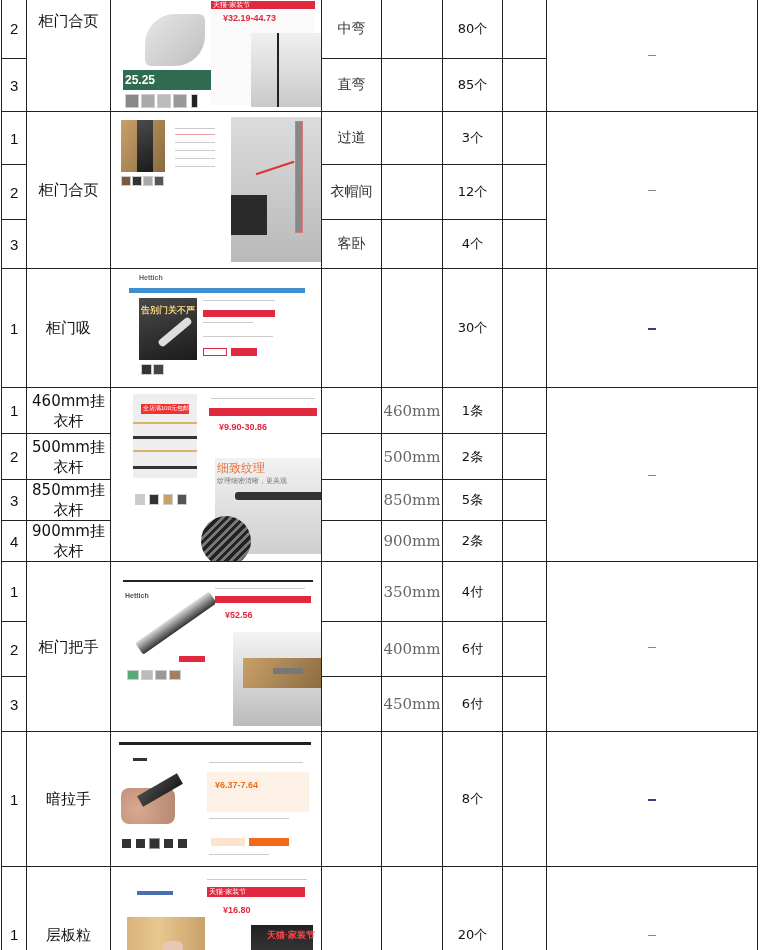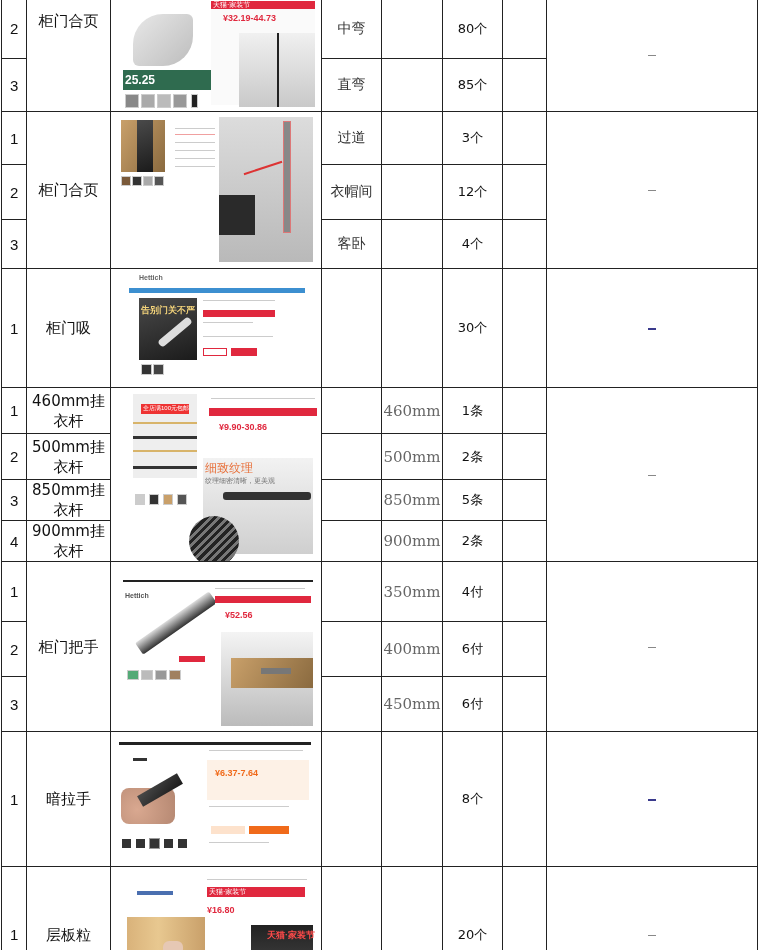--- a/index.html
+++ b/index.html
@@ -16,21 +16,21 @@
   td.note { font-size: 12px; color: #888; }
   td.note .dash { display: inline-block; width: 8px; height: 1px; background: #888; vertical-align: middle; }
   td.note .dash.blue { background: #3a3a8c; height: 2px; }
   td.img { position: relative; padding: 0; }
   .pic { position: absolute; overflow: hidden; }
   .shot { position: absolute; background: #fafafa; }
   .bar-red { position: absolute; background: #e0283e; }
   .price { position: absolute; color: #e0283e; font-size: 9px; font-weight: bold; font-family: "Liberation Sans", sans-serif; white-space: nowrap; }
   .line { position: absolute; background: #ccc; height: 2px; }
   .thumb { position: absolute; width: 12px; height: 12px; background: #888; border: 1px solid #ccc; }
-  .photo-gray { position: absolute; background: linear-gradient(135deg, #e8e8e8, #bdbdbd); }
+  .photo-gray { position: absolute; background: linear-gradient(135deg, #e8e8e8, #bdbdbd); margin-left: 12px; }
   .photo-dark { position: absolute; background: linear-gradient(160deg, #4a4a4a, #1b1b1b); }
   .photo-wood { position: absolute; background: linear-gradient(120deg, #c9a06a, #8a6a3f); }
   .tag-text { position: absolute; font-size: 9px; font-family: "Liberation Sans", sans-serif; white-space: nowrap; }
 </style>
 </head>
 <body>
 
 <table>
   <colgroup>
     <col style="width:25px">
@@ -265,21 +265,21 @@
       <div class="pic" style="left:8px;top:20px;width:76px;height:108px;">
         <div style="position:absolute;left:14px;top:6px;width:14px;height:3px;background:#333;"></div>
         <div style="position:absolute;left:2px;top:36px;width:54px;height:36px;background:radial-gradient(circle at 30% 60%, #d9a890, #b38670);border-radius:8px;"></div>
         <div class="photo-dark" style="left:18px;top:32px;width:46px;height:12px;transform:rotate(-30deg);"></div>
         <div class="thumb" style="left:2px;top:86px;width:9px;height:9px;background:#333;border-color:#fff"></div>
         <div class="thumb" style="left:16px;top:86px;width:9px;height:9px;background:#333;border-color:#fff"></div>
         <div class="thumb" style="left:30px;top:86px;width:9px;height:9px;background:#333;border-color:#999"></div>
         <div class="thumb" style="left:44px;top:86px;width:9px;height:9px;background:#333;border-color:#fff"></div>
         <div class="thumb" style="left:58px;top:86px;width:9px;height:9px;background:#333;border-color:#fff"></div>
       </div>
-      <div class="shot" style="left:92px;top:14px;width:110px;height:110px;background:#fff;">
+      <div class="shot" style="left:92px;top:26px;width:110px;height:110px;background:#fff;">
         <div class="line" style="left:6px;top:4px;width:94px;height:1px;"></div>
         <div style="position:absolute;left:4px;top:14px;width:102px;height:40px;background:#fdf1e6;"></div>
         <div class="price" style="left:12px;top:22px;color:#f06a1a;">¥6.37-7.64</div>
         <div class="line" style="left:6px;top:60px;width:80px;height:1px;"></div>
         <div style="position:absolute;left:8px;top:80px;width:34px;height:8px;background:#fde2cc;"></div>
         <div style="position:absolute;left:46px;top:80px;width:40px;height:8px;background:#f06a1a;"></div>
         <div class="line" style="left:6px;top:96px;width:60px;height:1px;"></div>
       </div>
     </td>
     <td class="loc"></td>
@@ -295,21 +295,21 @@
     <td class="img">
       <div class="pic" style="left:16px;top:14px;width:78px;height:120px;background:#fff;">
         <div style="position:absolute;left:10px;top:10px;width:36px;height:4px;background:#4a6fb0;"></div>
         <div class="photo-wood" style="left:0;top:36px;width:78px;height:84px;background:linear-gradient(90deg,#d9b27a,#e8c890 40%,#c9a06a);"></div>
         <div style="position:absolute;left:36px;top:60px;width:20px;height:14px;background:#e6c8b4;border-radius:6px;"></div>
       </div>
       <div class="shot" style="left:96px;top:12px;width:106px;height:120px;background:#fff;">
         <div class="line" style="left:0;top:0;width:100px;height:1px;"></div>
         <div class="bar-red" style="left:0;top:8px;width:98px;height:10px;"></div>
         <div class="tag-text" style="left:2px;top:8px;color:#fff;font-size:7px;">天猫·家装节</div>
-        <div class="price" style="left:0;top:26px;">¥16.80</div>
+        <div class="price" style="left:16px;top:26px;">¥16.80</div>
         <div class="photo-dark" style="left:44px;top:46px;width:62px;height:74px;background:linear-gradient(180deg,#222,#555);"></div>
         <div class="tag-text" style="left:60px;top:50px;color:#ff4a4a;font-size:9px;font-weight:bold;">天猫·家装节</div>
       </div>
     </td>
     <td class="loc"></td>
     <td class="spec"></td>
     <td class="qty" style="vertical-align:middle;padding-top:0;">20个</td>
     <td></td>
     <td class="note"><span class="dash"></span></td>
   </tr>

